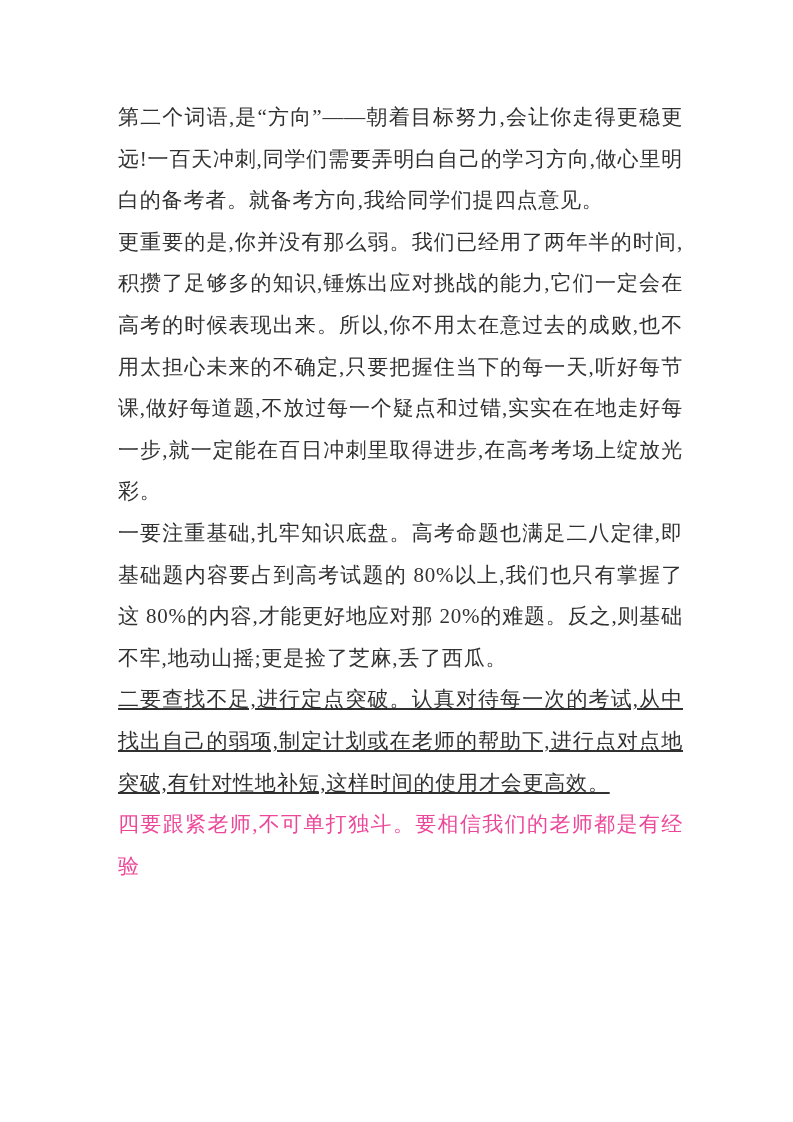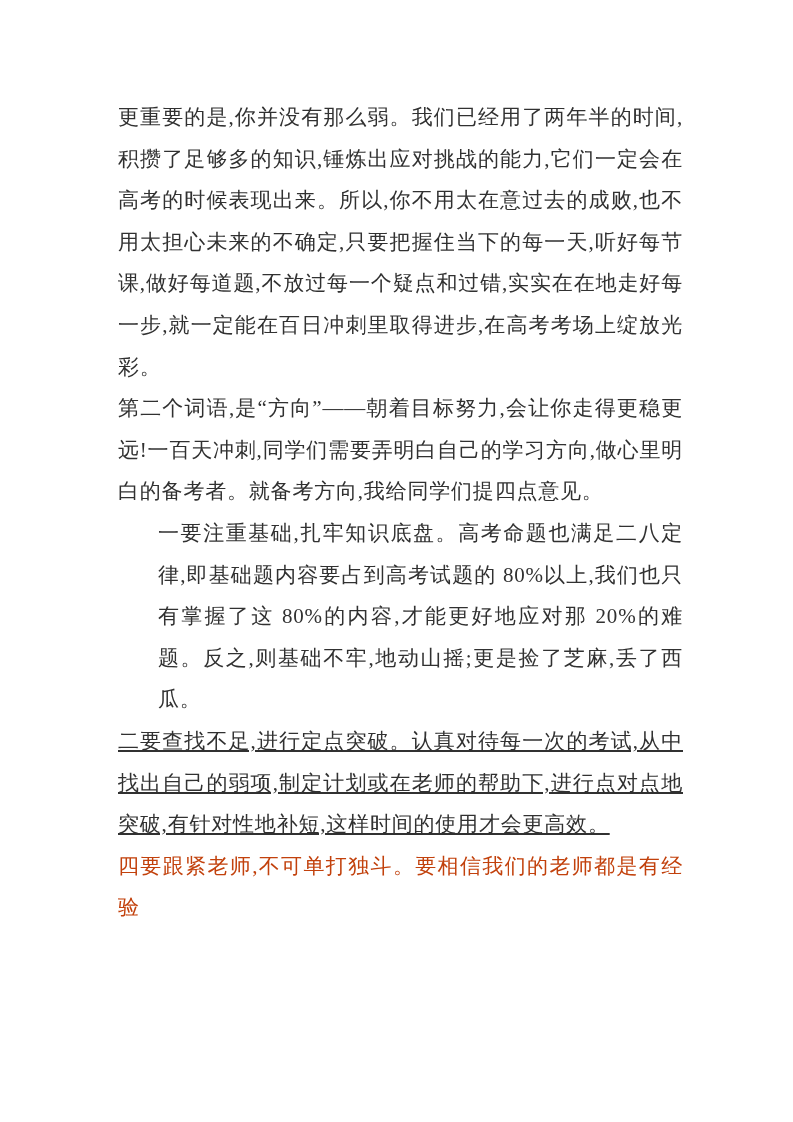--- a/index.html
+++ b/index.html
@@ -37,19 +37,19 @@
     text-align: justify;
     text-justify: inter-ideograph;
     word-break: normal;
   }
 </style>
 </head>
 <body style="background: rgb(255, 255, 255);">
 
 <div class="page">
   <div class="doc-body">
+      <p class="para" style="color: rgb(49, 49, 49);">第二个词语,是“方向”——朝着目标努力,会让你走得更稳更远!一百天冲刺,同学们需要弄明白自己的学习方向,做心里明白的备考者。就备考方向,我给同学们提四点意见。</p>
       <p class="para" style="color: rgb(49, 49, 49);">更重要的是,你并没有那么弱。我们已经用了两年半的时间,积攒了足够多的知识,锤炼出应对挑战的能力,它们一定会在高考的时候表现出来。所以,你不用太在意过去的成败,也不用太担心未来的不确定,只要把握住当下的每一天,听好每节课,做好每道题,不放过每一个疑点和过错,实实在在地走好每一步,就一定能在百日冲刺里取得进步,在高考考场上绽放光彩。</p>
-      <p class="para" style="color: rgb(49, 49, 49);">第二个词语,是“方向”——朝着目标努力,会让你走得更稳更远!一百天冲刺,同学们需要弄明白自己的学习方向,做心里明白的备考者。就备考方向,我给同学们提四点意见。</p>
-      <p class="para" style="color: rgb(49, 49, 49); margin-left: 40px;">一要注重基础,扎牢知识底盘。高考命题也满足二八定律,即基础题内容要占到高考试题的 80%以上,我们也只有掌握了这 80%的内容,才能更好地应对那 20%的难题。反之,则基础不牢,地动山摇;更是捡了芝麻,丢了西瓜。</p>
+      <p class="para" style="color: rgb(49, 49, 49);">一要注重基础,扎牢知识底盘。高考命题也满足二八定律,即基础题内容要占到高考试题的 80%以上,我们也只有掌握了这 80%的内容,才能更好地应对那 20%的难题。反之,则基础不牢,地动山摇;更是捡了芝麻,丢了西瓜。</p>
       <p class="para" style="color: rgb(49, 49, 49); text-decoration: underline;">二要查找不足,进行定点突破。认真对待每一次的考试,从中找出自己的弱项,制定计划或在老师的帮助下,进行点对点地突破,有针对性地补短,这样时间的使用才会更高效。</p>
-      <p class="para" style="color: #c2410c;">四要跟紧老师,不可单打独斗。要相信我们的老师都是有经验</p>
+      <p class="para" style="color: #ec4899;">四要跟紧老师,不可单打独斗。要相信我们的老师都是有经验</p>
     </div>
 </div>
 
 </body></html>

